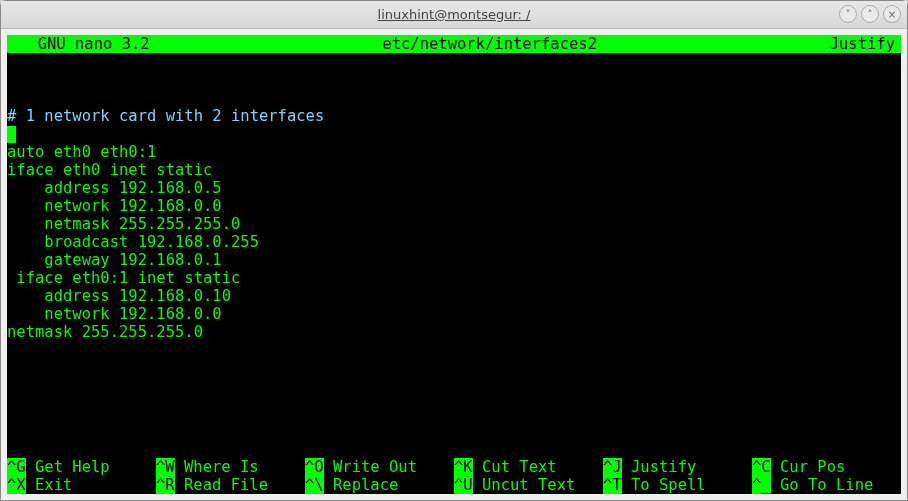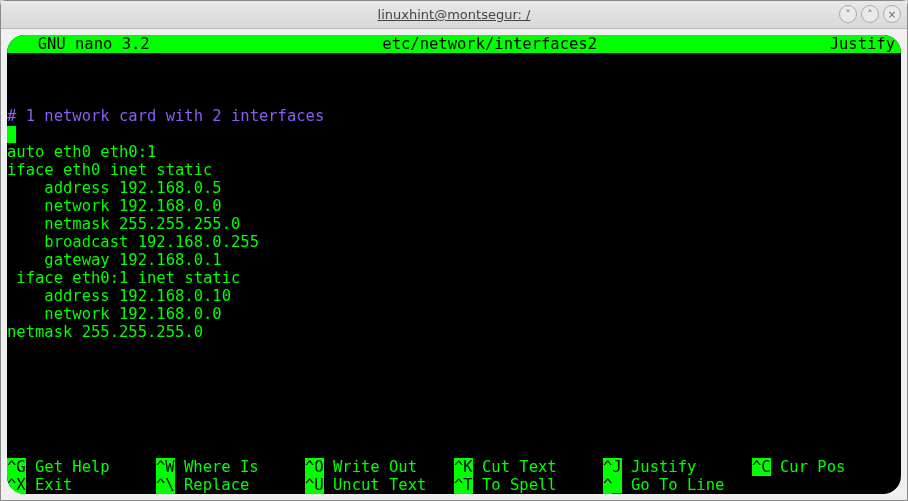--- a/index.html
+++ b/index.html
@@ -56,38 +56,37 @@
   flex: 1;
   background: #000;
   margin: 6px;
   padding: 0;
   font-size: 15.5px;
   line-height: 18px;
   color: #00ff00;
   overflow: hidden;
   display: flex;
   flex-direction: column;
-  border-radius: 18px;
 }
 .nano-header {
   background: #00ff00;
   color: #000;
   display: flex;
   height: 18px;
   white-space: pre;
 }
 .nano-header-left { padding-left: 12px; }
 .nano-header-center { flex: 1; text-align: center; }
 .nano-header-right { padding-right: 6px; }
 .editor {
   flex: 1;
   white-space: pre;
   padding: 0;
 }
-.comment { color: #8b5cf6; }
+.comment { color: #7dd3fc; }
 .cursor {
   display: inline-block;
   width: 9px;
   height: 17px;
   background: #00ff00;
   vertical-align: bottom;
 }
 .shortcuts {
   display: grid;
   grid-template-columns: repeat(6, 1fr);
@@ -144,19 +143,20 @@
 
     <div class="shortcuts">
       <span class="sc"><span class="key">^G</span><span> Get Help</span></span>
       <span class="sc"><span class="key">^W</span><span> Where Is</span></span>
       <span class="sc"><span class="key">^O</span><span> Write Out</span></span>
       <span class="sc"><span class="key">^K</span><span> Cut Text</span></span>
       <span class="sc"><span class="key">^J</span><span> Justify</span></span>
       <span class="sc"><span class="key">^C</span><span> Cur Pos</span></span>
 
       <span class="sc"><span class="key">^X</span><span> Exit</span></span>
+      <span class="sc"><span class="key">^R</span><span> Read File</span></span>
       <span class="sc"><span class="key">^\</span><span> Replace</span></span>
       <span class="sc"><span class="key">^U</span><span> Uncut Text</span></span>
       <span class="sc"><span class="key">^T</span><span> To Spell</span></span>
       <span class="sc"><span class="key">^_</span><span> Go To Line</span></span>
     </div>
   </div>
 </div>
 
 </body></html>

